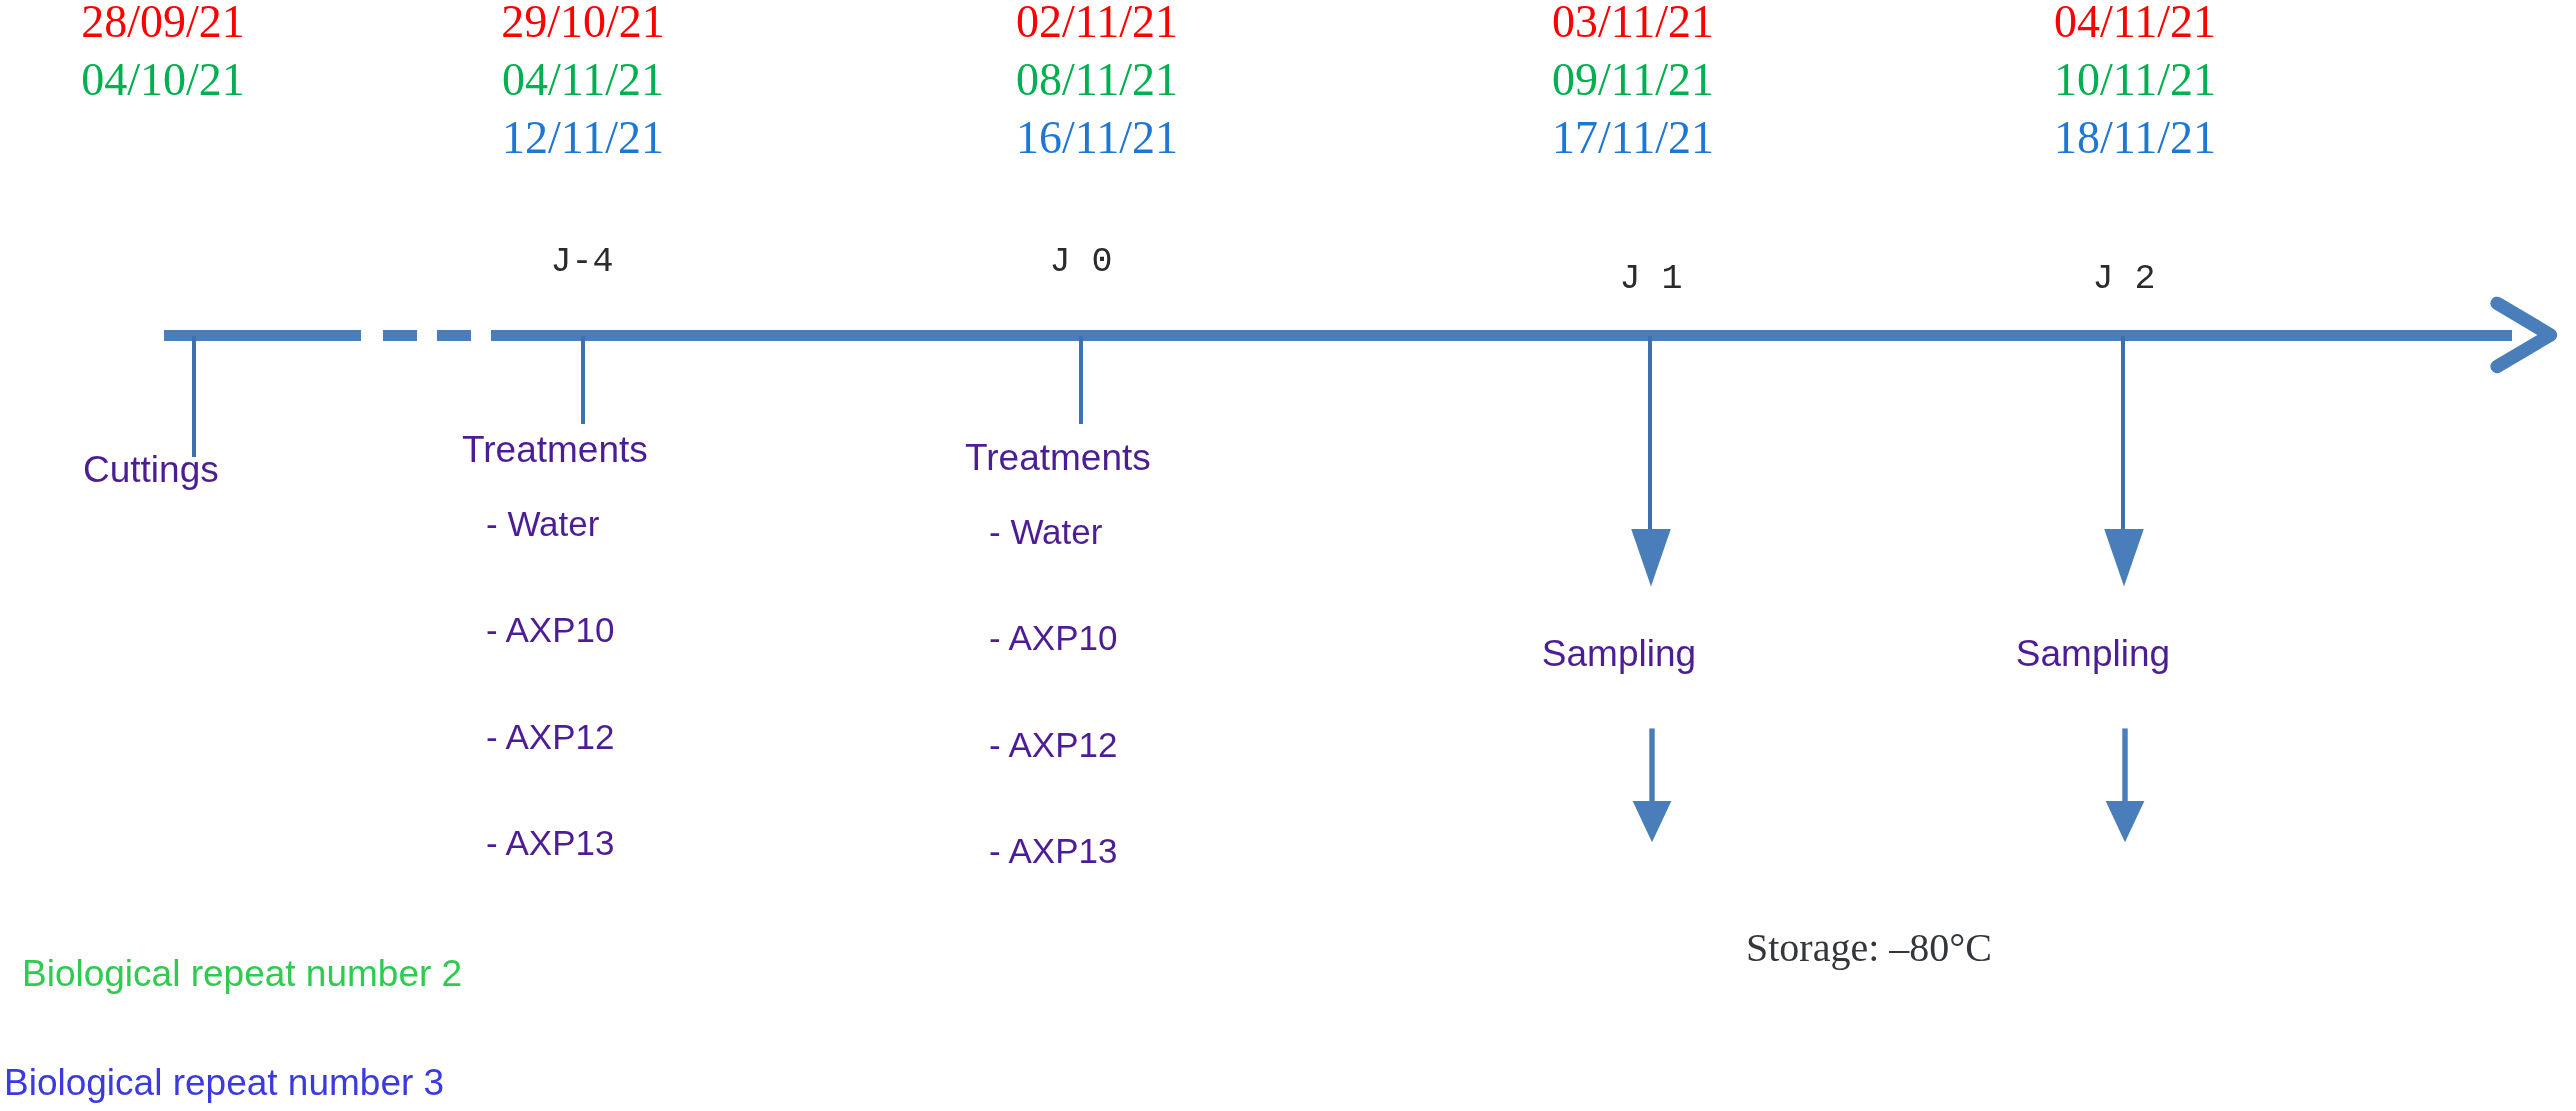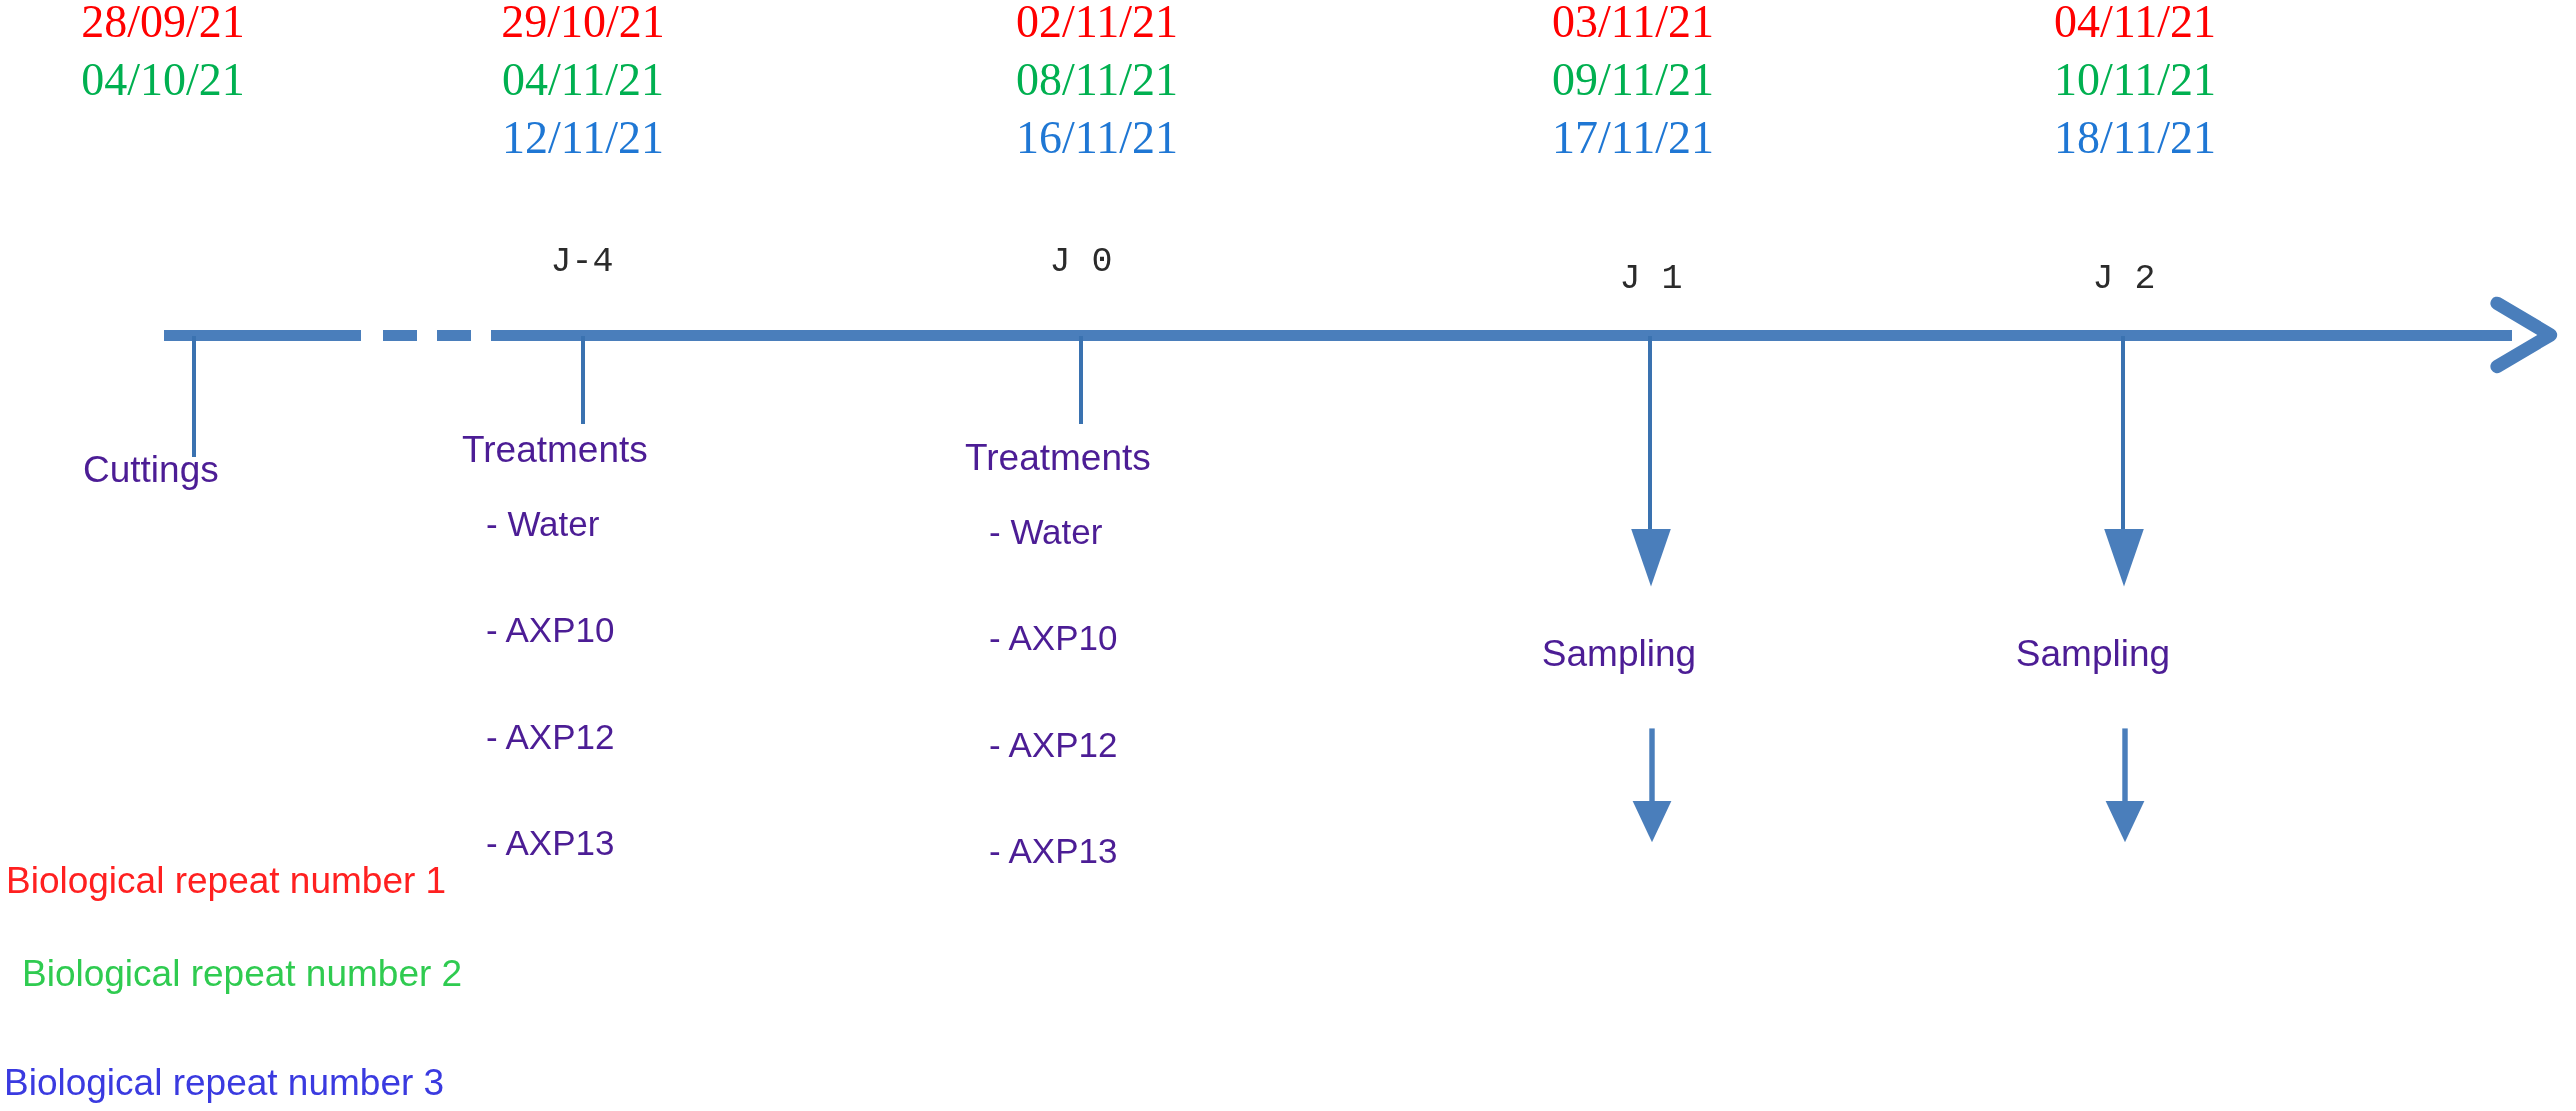--- a/index.html
+++ b/index.html
@@ -188,19 +188,19 @@
     <div class="lbl treat-title" style="position:relative; left:0; top:0;">Treatments</div>
     <div class="lbl treat-item" style="position:relative; left:24px; top:33px;">- Water</div>
     <div class="lbl treat-item" style="position:relative; left:24px; top:99px;">- AXP10</div>
     <div class="lbl treat-item" style="position:relative; left:24px; top:166px;">- AXP12</div>
     <div class="lbl treat-item" style="position:relative; left:24px; top:232px;">- AXP13</div>
   </div>
 
   <div class="lbl lbl-sampling" style="left:1619px; top:633px;">Sampling</div>
   <div class="lbl lbl-sampling" style="left:2093px; top:633px;">Sampling</div>
 
-
-  <div class="legend-item lg1" style="left:6px; top:860px;">Biological repeat number 1</div>
+  <div class="lbl-storage abs" style="left:1869px; top:924px;">Storage: –80°C</div>
+
   <div class="legend-item lg2" style="left:22px; top:953px;">Biological repeat number 2</div>
   <div class="legend-item lg3" style="left:4px; top:1046px;margin-top:16px;">Biological repeat number 3</div>
 
 </div>
 
 
 </body></html>

